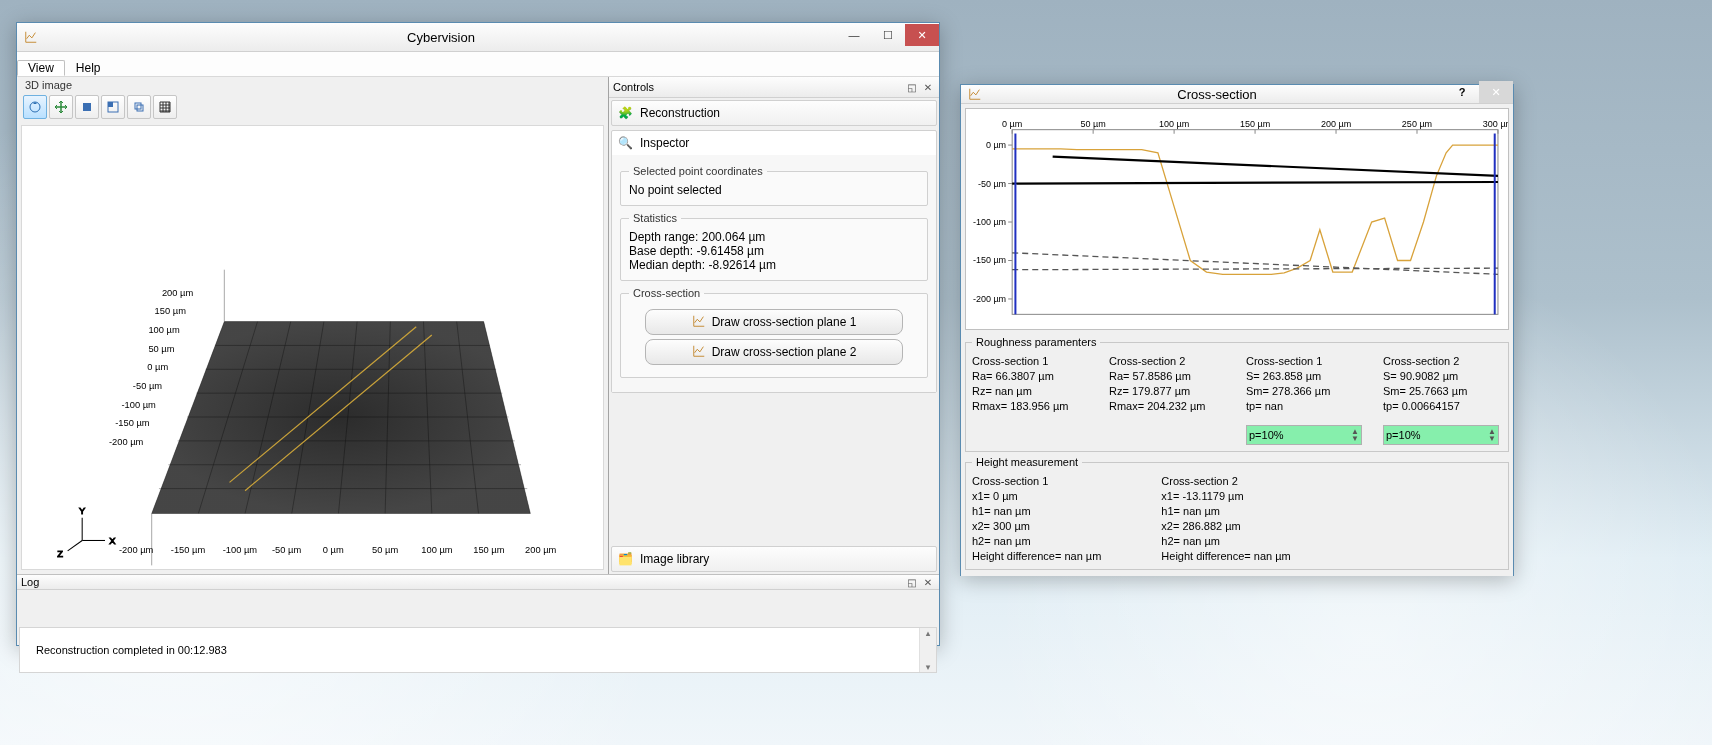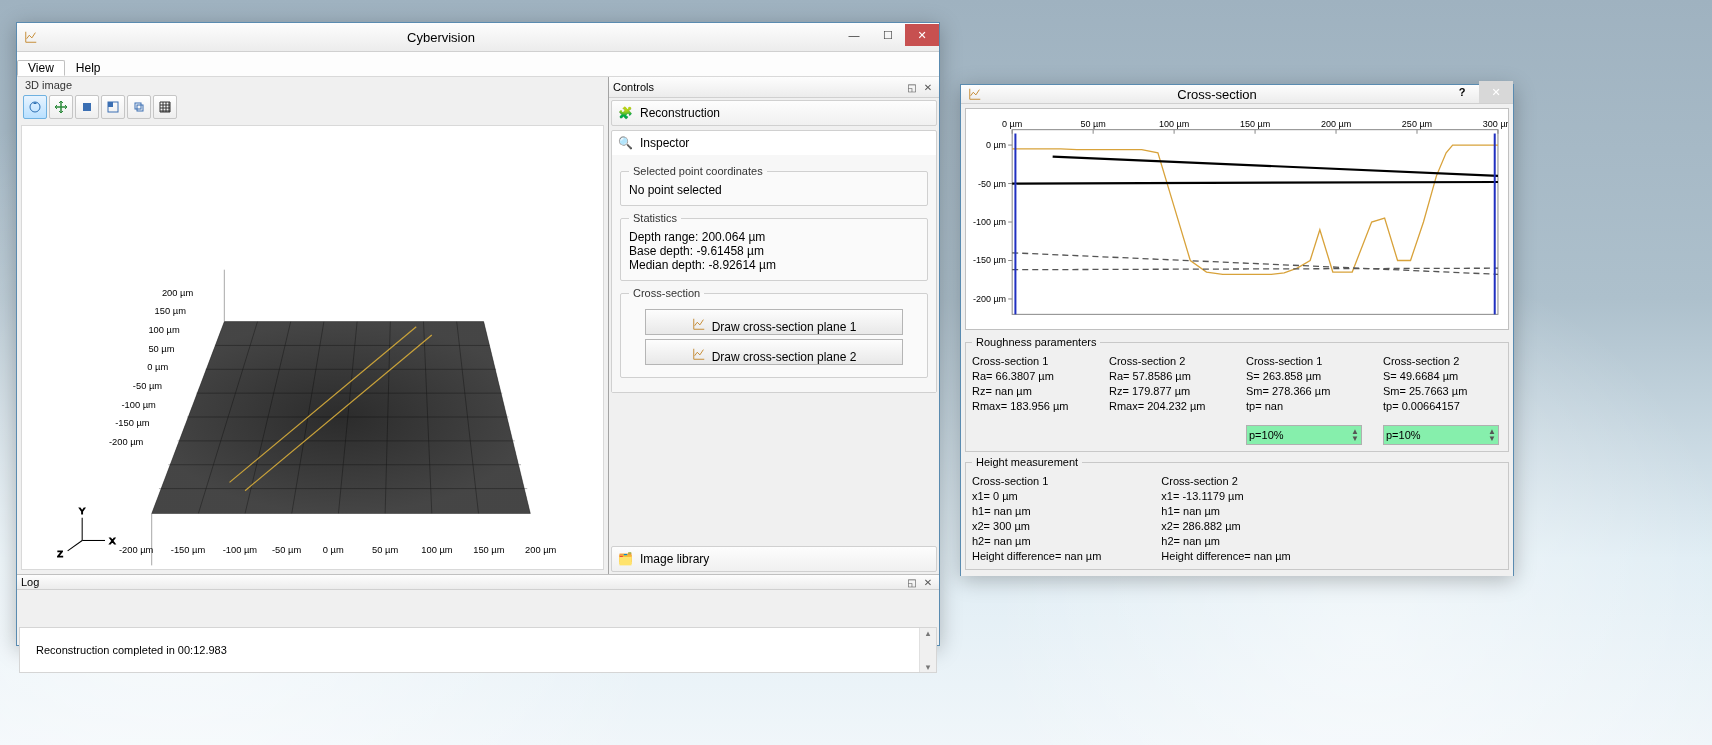--- a/index.html
+++ b/index.html
@@ -111,22 +111,22 @@
   .accordion-header .ico{width:16px;height:16px;display:inline-flex;align-items:center;justify-content:center;}
   .inspector-body {
     background:#f7f7f7; padding:4px 6px 8px 6px;
   }
   fieldset.grp {
     border:1px solid #d0d0d0; border-radius:2px; margin:6px 2px; padding:6px 8px 8px 8px;
     background:#fafafa;
   }
   fieldset.grp legend { font-size:11px; color:#333; padding:0 4px;}
   .btn {
-    display:flex;align-items:flex-end;justify-content:center;gap:6px;
-    height:24px; border:1px solid #b5b5b5; border-radius:0;
+    display:flex;align-items:center;justify-content:center;gap:6px;
+    height:24px; border:1px solid #b5b5b5; border-radius:8px;
     background:linear-gradient(#fdfdfd,#e8e8e8);
     margin:4px 16px;
   }
 
   .log-pane { height:70px; border-top:1px solid #c0c0c0; display:flex;flex-direction:column;gap:35px;}
   .log-body { flex:1; background:#fff; border:1px solid #d5d5d5; margin:2px; padding:16px; font-size:11px; position:relative;}
   .scroll-y { position:absolute; right:0; top:0; bottom:0; width:16px; background:#f0f0f0; border-left:1px solid #e0e0e0;
     display:flex;flex-direction:column;align-items:center;justify-content:space-between;color:#777;font-size:9px;}
   .scroll-y::before{content:"▴";}
   .scroll-y::after{content:"▾";}
@@ -456,21 +456,21 @@
           <div class="spinbox">
             <span>p=10%</span>
             <span class="spin">
                 <span>▲</span>
                 <span>▼</span>
               </span>
           </div>
         </div>
         <div class="col">
           <div class="hdr">Cross-section 2</div>
-          <div>S= 49.6684 µm</div>
+          <div>S= 90.9082 µm</div>
           <div>Sm= 25.7663 µm</div>
           <div>tp= 0.00664157</div>
           <div class="spinbox">
             <span>p=10%</span>
             <span class="spin">
                 <span>▲</span>
                 <span>▼</span>
               </span>
           </div>
         </div>

